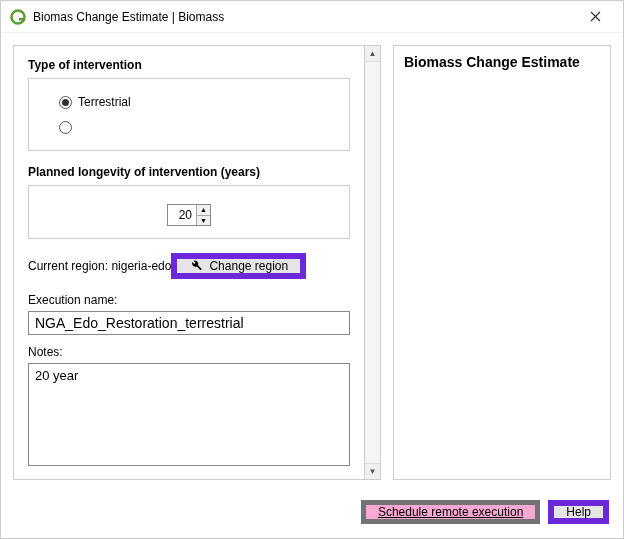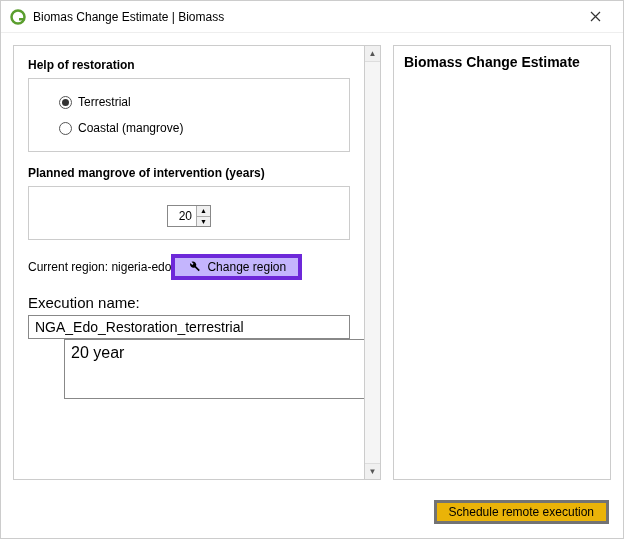--- a/index.html
+++ b/index.html
@@ -144,59 +144,58 @@
   }
   .spinbox .spbtns div:first-child { border-bottom: 1px solid #aaa; }
   .region-row {
     display: flex;
     align-items: center;
     gap: 0;
     margin: 6px 0 14px 0;
   }
   .region-label { font-size: 12px; }
   .btn {
-    border: 4px solid #6d28d9;
-    background: #c4b5fd;
+    border: 6px solid #6d28d9;
+    background: #e5e5e5;
     padding: 4px 12px;
     font-size: 12px;
     cursor: pointer;
     display: inline-flex;
     align-items: center;
     gap: 6px;
     height: 24px;
   }
   .btn.wide { height: 26px; }
-  .field-label { font-size: 15px; margin: 4px 0; }
+  .field-label { font-size: 12px; margin: 4px 0; }
   .text-input {
     width: 100%;
     border: 1px solid #888;
     padding: 4px 6px;
     font-size: 14px;
     height: 24px;
     outline: none;
   }
   .notes {
     width: 100%;
     border: 1px solid #888;
     padding: 4px 6px;
-    font-size: 16px;
-    height: 60px;
+    font-size: 13px;
+    height: 103px;
     resize: none;
     outline: none;
     font-family: inherit;
-    margin-left: 36px;
   }
   .footer {
     display: flex;
     justify-content: flex-end;
     gap: 8px;
     padding: 8px 14px 14px 14px;
   }
   .footer .btn { min-width: 58px; justify-content: center; }
-  .footer .btn.primary { border: 3px solid #737373; background: #eab308; }
+  .footer .btn.primary { border: 5px solid #737373; background: #f9a8d4; text-decoration: underline; }
   .wrench {
     display: inline-block;
   }
 </style>
 </head>
 <body>
 
 <div class="window">
 
   <div class="titlebar">
@@ -213,35 +212,34 @@
           <path d="M1 1 L10 10 M10 1 L1 10" stroke="#333" stroke-width="1.2"></path>
         </svg>
     </div>
   </div>
 
   <div class="body">
 
     <div class="left-wrap">
       <div class="left-scroll">
 
-        <div class="group-title">Help of restoration</div>
+        <div class="group-title">Type of intervention</div>
         <div class="group">
           <div class="radio-row">
             <span class="radio">
                 <span class="dot"></span>
               </span>
             <span>Terrestrial</span>
           </div>
           <div class="radio-row">
             <span class="radio"></span>
-            <span>Coastal (mangrove)</span>
           </div>
         </div>
 
-        <div class="group-title">Planned mangrove of intervention (years)</div>
+        <div class="group-title">Planned longevity of intervention (years)</div>
         <div class="group">
           <div class="spinrow">
             <div class="spinbox">
               <input type="text" value="20" style="">
               <div class="spbtns">
                 <div>▲</div>
                 <div>▼</div>
               </div>
             </div>
           </div>
@@ -258,35 +256,39 @@
                   <path fill="#000" d="M22 19l-6.5-6.5a6 6 0 0 0-7.8-7.8l3.5 3.5-2.1 2.1L5.6 6.8a6 6 0 0 0 7.8 7.8L20 21l2-2z"></path>
                 </svg>
             </span>
             <span>Change region</span>
           </button>
         </div>
 
         <div class="field-label">Execution name:</div>
         <input class="text-input" type="text" value="NGA_Edo_Restoration_terrestrial" style="">
 
+        <div class="field-label" style="margin-top:10px">Notes:</div>
         <textarea class="notes" style="">20 year</textarea>
 
       </div>
       <div class="vscroll">
         <div class="arrow">▲</div>
         <div class="track"></div>
         <div class="arrow bottom">▼</div>
       </div>
     </div>
 
     <div class="right-panel">
       <h2>Biomass Change Estimate</h2>
     </div>
 
   </div>
 
   <div class="footer">
     <button class="btn primary">
       <span>Schedule remote execution</span>
     </button>
+    <button class="btn">
+      <span>Help</span>
+    </button>
   </div>
 
 </div>
 
 </body></html>

